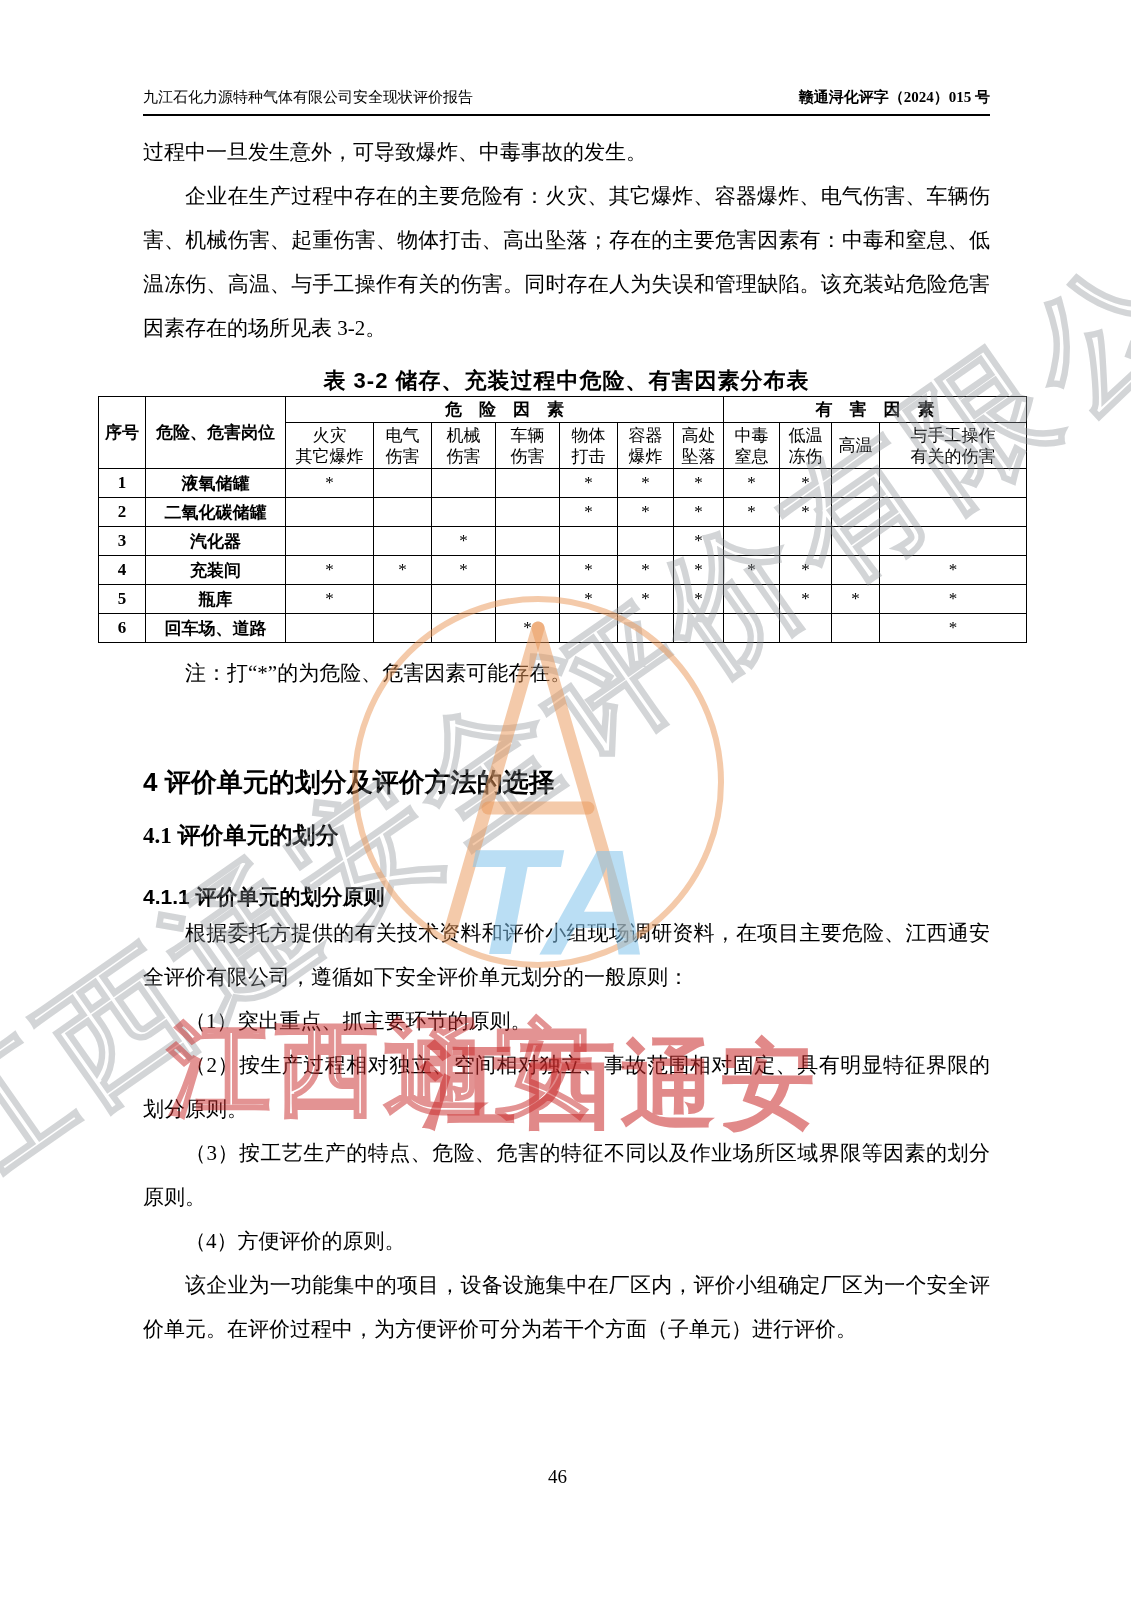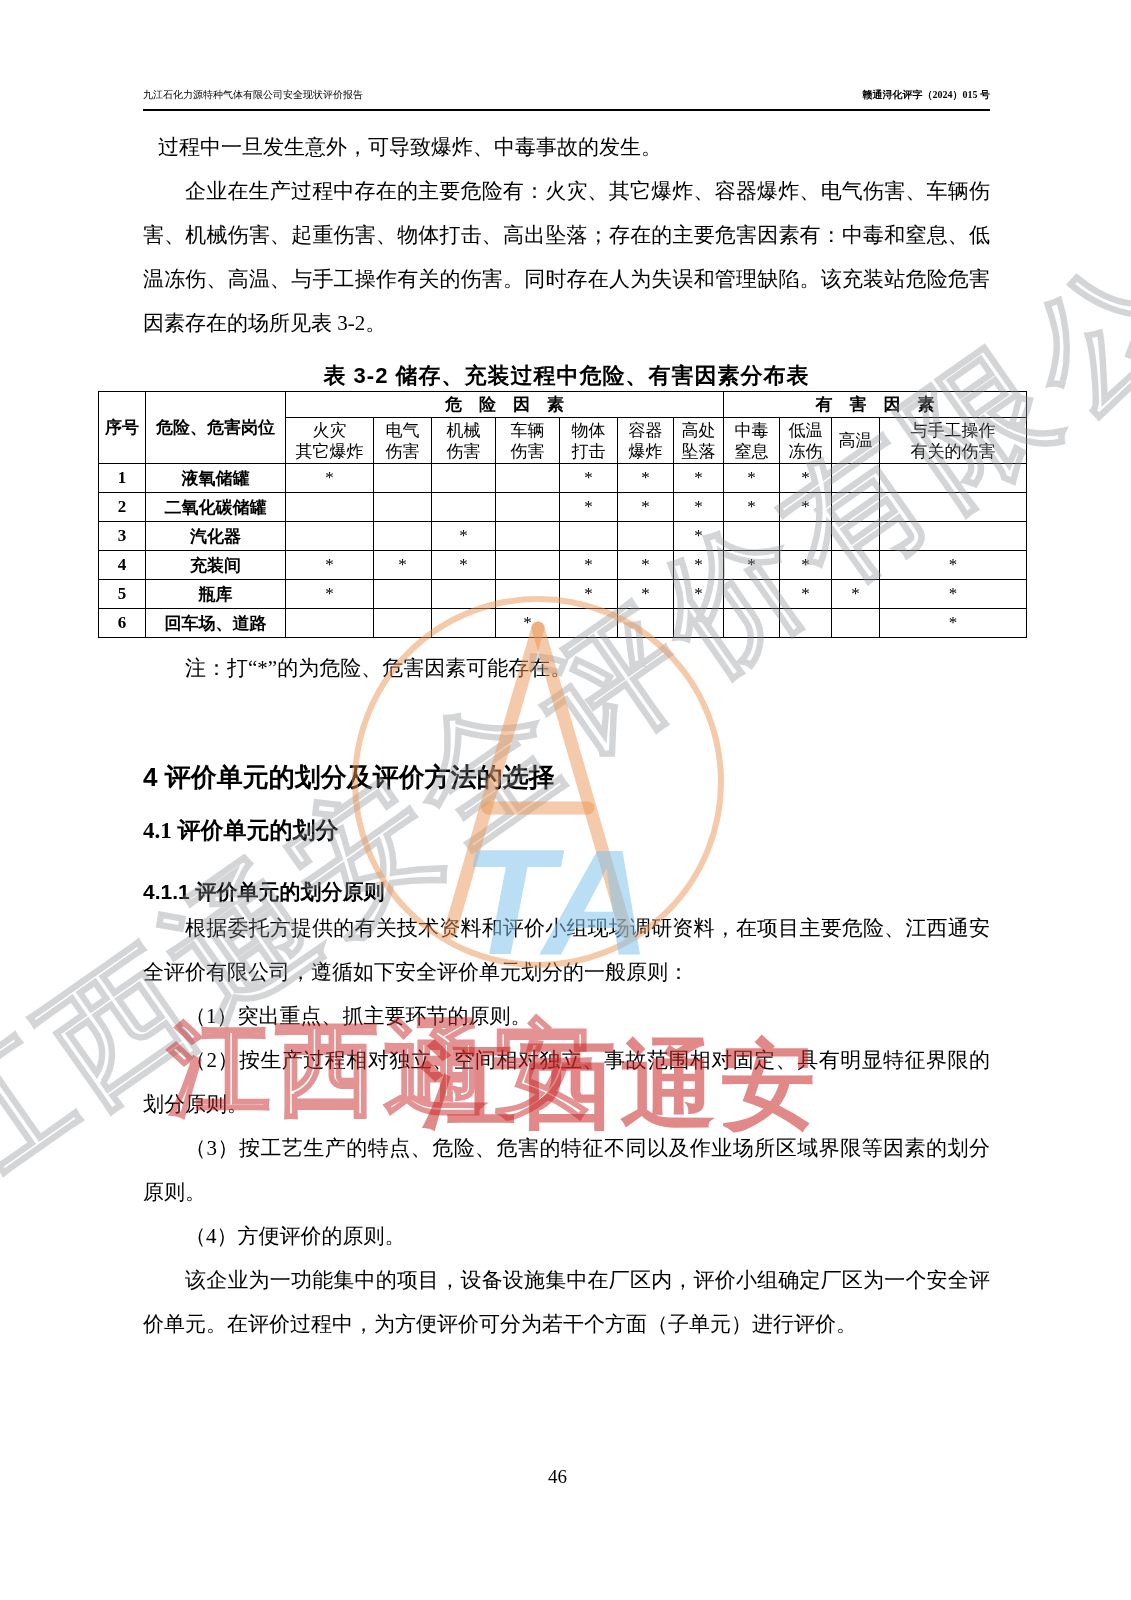--- a/index.html
+++ b/index.html
@@ -7,28 +7,28 @@
   .page {
     position:relative; width:1131px; height:1600px; background:#fff;
     font-family:"Liberation Serif","DejaVu Serif",serif; color:#000;
     overflow:hidden;
   }
   .content { position:relative; z-index:1; padding:88px 141px 0 143px; }
 
   
   .doc-header {
     display:flex; justify-content:space-between; align-items:flex-end;
-    font-size:10px; padding-bottom:7px; border-bottom:2px solid #000;
+    font-size:15px; padding-bottom:7px; border-bottom:2px solid #000;
   }
   .doc-header .hdr-right { font-weight:bold;padding-left:19px; }
 
   
   .para { font-size:21px; line-height:44px; text-align:justify; }
   .indent { text-indent:2em; }
-  .mt { margin-top:14px;margin-left:15px; }
+  .mt { margin-top:14px; }
 
   
   .tbl-caption {
     margin-top:16px; text-align:center;
     font-family:Liberation Sans, sans-serif;
     font-size:22px; font-weight:bold; letter-spacing:1px;
   }
   .tbl-wrap { margin-left:-45px; margin-right:-37px; }
   table { border-collapse:collapse; table-layout:fixed; width:100%; font-size:17px; }
   th, td { border:1px solid #000; text-align:center; vertical-align:middle; padding:1px 2px; }

